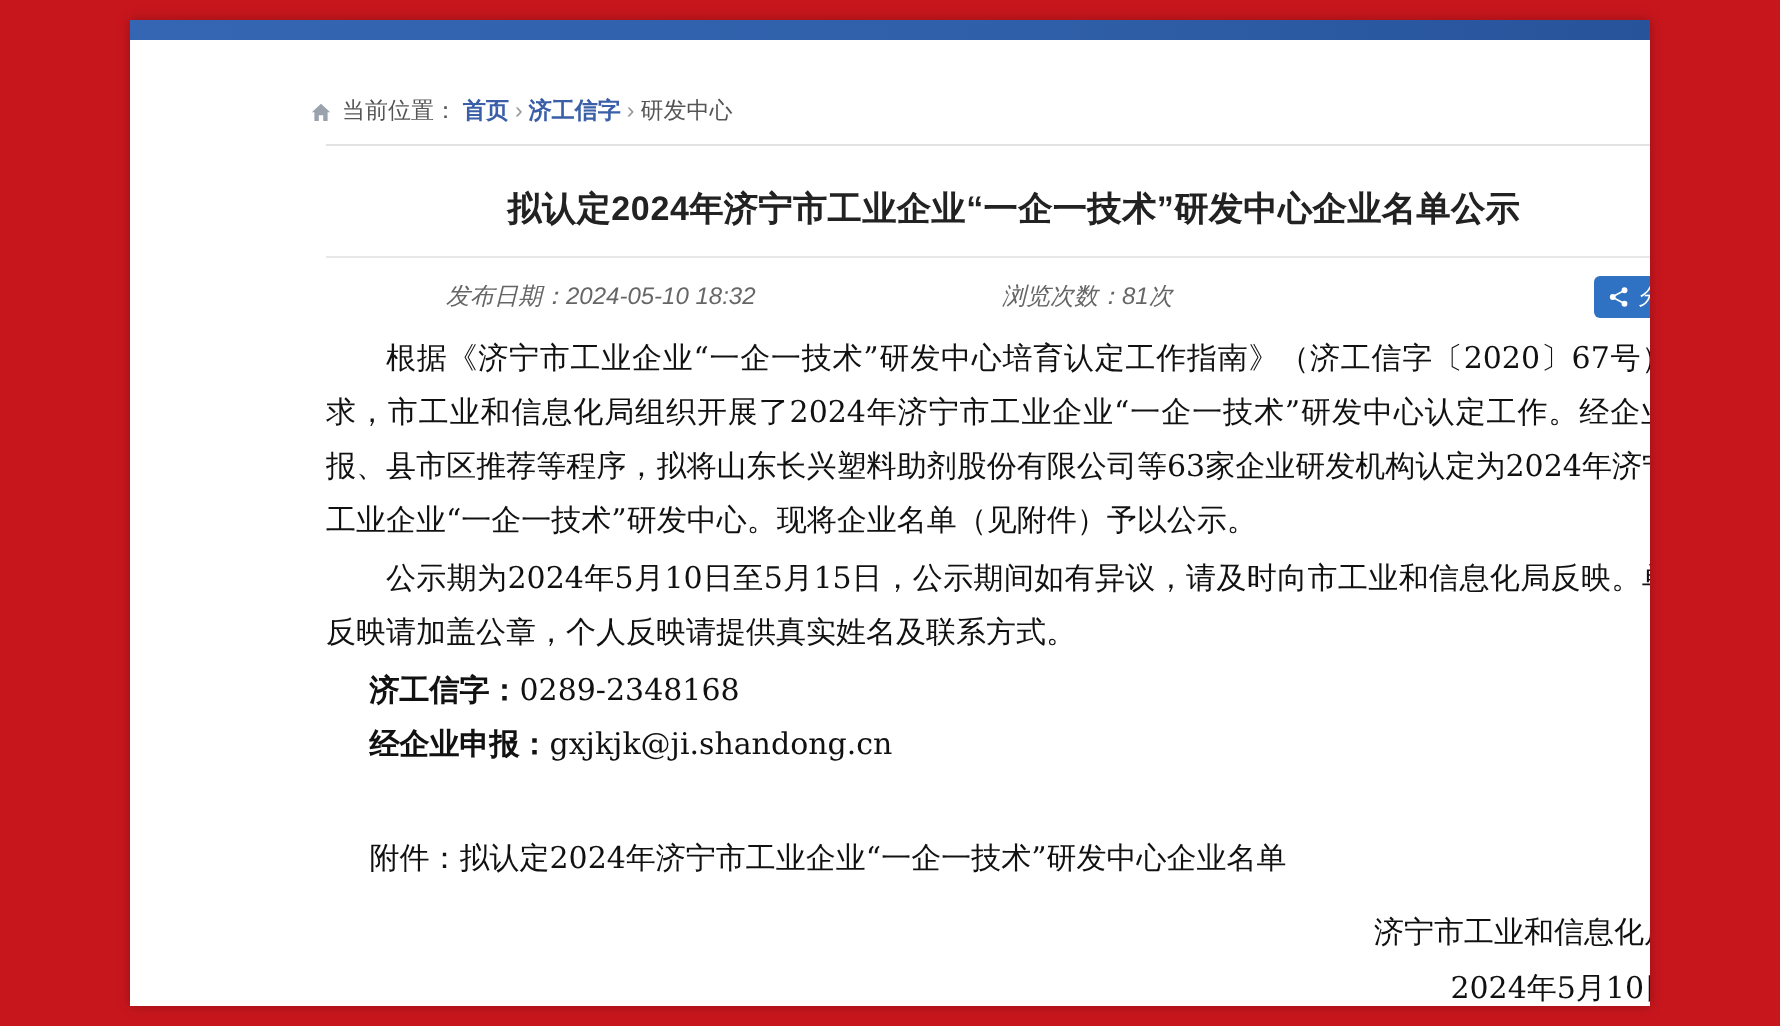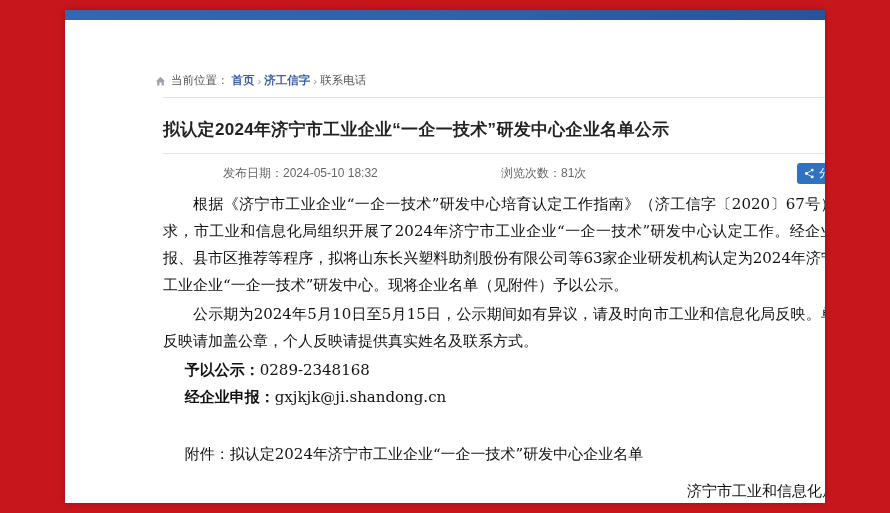--- a/index.html
+++ b/index.html
@@ -45,21 +45,20 @@
     height: 10px;
     background: linear-gradient(90deg, #3566b3 0%, #2f5fa8 60%, #27539a 100%);
   }
   .doc-body {
     position: absolute;
     left: 24px;
     top: 10px;
     right: 0;
     bottom: 0;
     background: #ffffff;
-    margin-top: 25px;
   }
   .breadcrumb {
     position: absolute;
     left: 66px;
     top: 28px;
     font-size: 11.5px;
     color: #555;
     white-space: nowrap;
     display: flex;
     align-items: center;
@@ -90,33 +89,35 @@
     background: #e2e2e2;
   }
   .divider.top { top: 52px; }
   .divider.under-title { top: 108px; background: #e8e8e8; }
 
   .doc-title {
     position: absolute;
     left: 74px;
     top: 72px;
     width: 688px;
+    text-align: center;
     font-size: 17px;
     font-weight: bold;
     color: #222;
     letter-spacing: 0.3px;
     line-height: 26px;
   }
 
   .meta-row {
     position: absolute;
     left: 74px;
     top: 118px;
     width: 688px;
     height: 24px;
+    font-style: italic;
   }
   .meta-date {
     position: absolute;
     left: 60px;
     top: 2px;
     font-size: 12px;
     color: #666;
     white-space: nowrap;
   }
   .meta-views {
@@ -201,21 +202,21 @@
         <span class="home-icon">
           <svg width="11" height="11" viewBox="0 0 12 12">
             <path d="M6 1 L11 5.6 L9.6 5.6 L9.6 10.4 L7.2 10.4 L7.2 7.2 L4.8 7.2 L4.8 10.4 L2.4 10.4 L2.4 5.6 L1 5.6 Z" fill="#9aa2ad"></path>
           </svg>
         </span>
         <span>当前位置：</span>
         <a href="#">首页</a>
         <span class="sep">›</span>
         <a href="#">济工信字</a>
         <span class="sep">›</span>
-        <span class="plain">联系电话</span>
+        <span class="plain">研发中心</span>
       </div>
 
       <div class="divider top"></div>
 
       <div class="doc-title">拟认定2024年济宁市工业企业“一企一技术”研发中心企业名单公示</div>
 
       <div class="divider under-title"></div>
 
       <div class="meta-row">
         <span class="meta-date">发布日期：2024-05-10 18:32</span>
@@ -230,21 +231,21 @@
             </svg>
           </span>
           <span>分享</span>
         </span>
       </div>
 
       <div class="content">
         <p>根据《济宁市工业企业“一企一技术”研发中心培育认定工作指南》（济工信字〔2020〕67号）要求，市工业和信息化局组织开展了2024年济宁市工业企业“一企一技术”研发中心认定工作。经企业申报、县市区推荐等程序，拟将山东长兴塑料助剂股份有限公司等63家企业研发机构认定为2024年济宁市工业企业“一企一技术”研发中心。现将企业名单（见附件）予以公示。</p>
         <p>公示期为2024年5月10日至5月15日，公示期间如有异议，请及时向市工业和信息化局反映。单位反映请加盖公章，个人反映请提供真实姓名及联系方式。</p>
         <p class="contact">
-          <span class="contact-label">予以公示：</span><span>0289-2348168</span>
+          <span class="contact-label">济工信字：</span><span>0289-2348168</span>
         </p>
         <p class="contact">
           <span class="contact-label">经企业申报：</span><span>gxjkjk@ji.shandong.cn</span>
         </p>
         <p class="attach">附件：拟认定2024年济宁市工业企业“一企一技术”研发中心企业名单</p>
       </div>
 
       <div class="signature">
         <div>济宁市工业和信息化局</div>
         <div>2024年5月10日</div>

